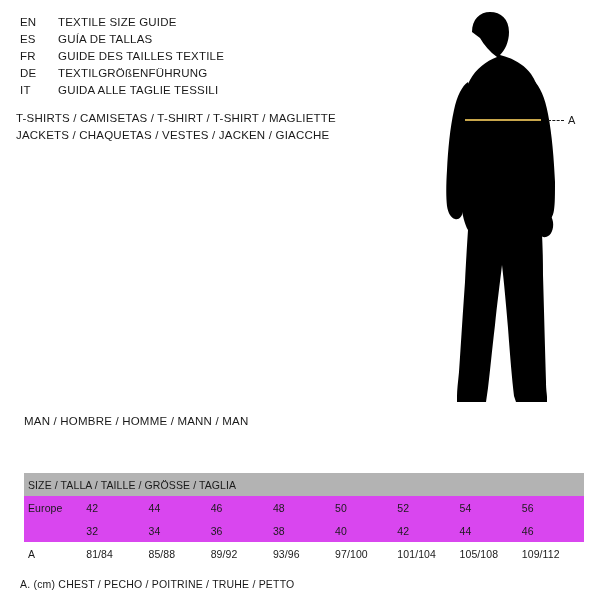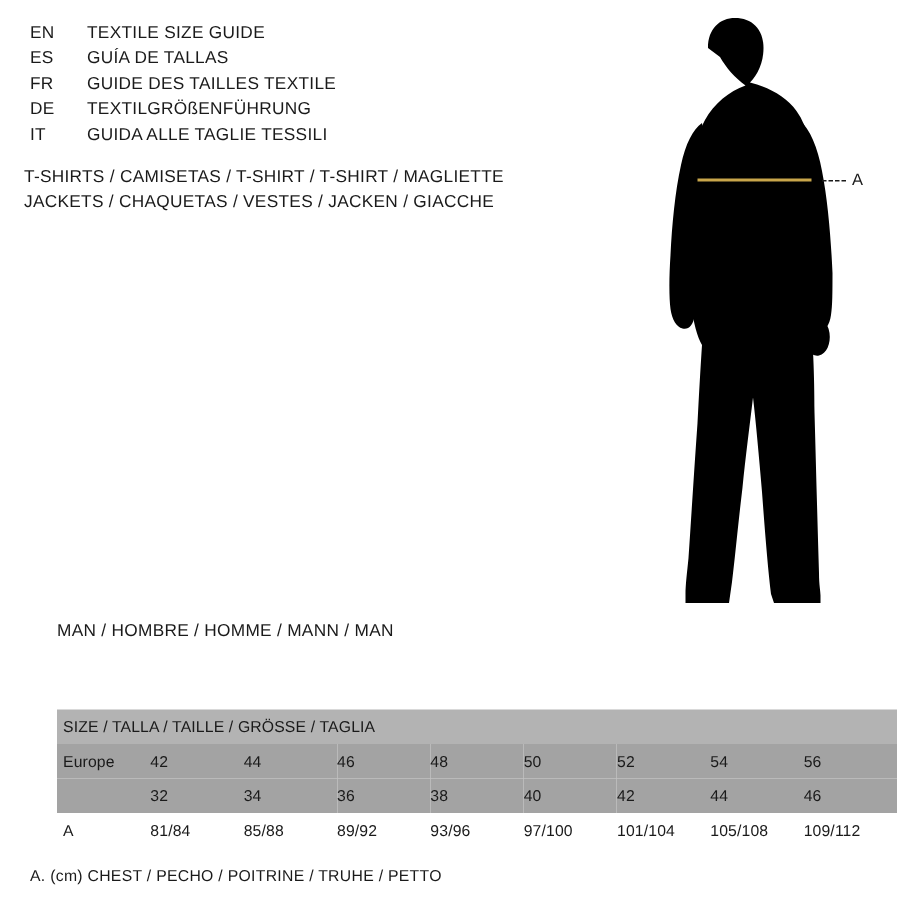--- a/index.html
+++ b/index.html
@@ -82,21 +82,21 @@
     left: 148px;
     top: 110px;
     width: 16px;
     height: 1px;
     border-top: 1px dashed #1a1a1a;
   }
 
   
   .table-section {
     position: absolute;
-    left: 38px;
+    left: 24px;
     top: 415px;
     width: 560px;
   }
   .man-title {
     font-size: 11.5px;
     letter-spacing: 0.2px;
     margin-bottom: 6px;
     white-space: nowrap;
   }
   table.size-table {
@@ -112,21 +112,21 @@
     vertical-align: middle;
     letter-spacing: 0.1px;
   }
   .row-head td {
     background: #b3b3b3;
     color: #1a1a1a;
     font-size: 10.5px;
     padding-left: 4px;
   }
   .row-shade td {
-    background: #a3a3a3;
+    background: #d946ef;
   }
   .row-plain td {
     background: #ffffff;
   }
   .col-label {
     width: 86px;
     padding-left: 4px !important;
   }
   .col-val {
     width: 67px;

